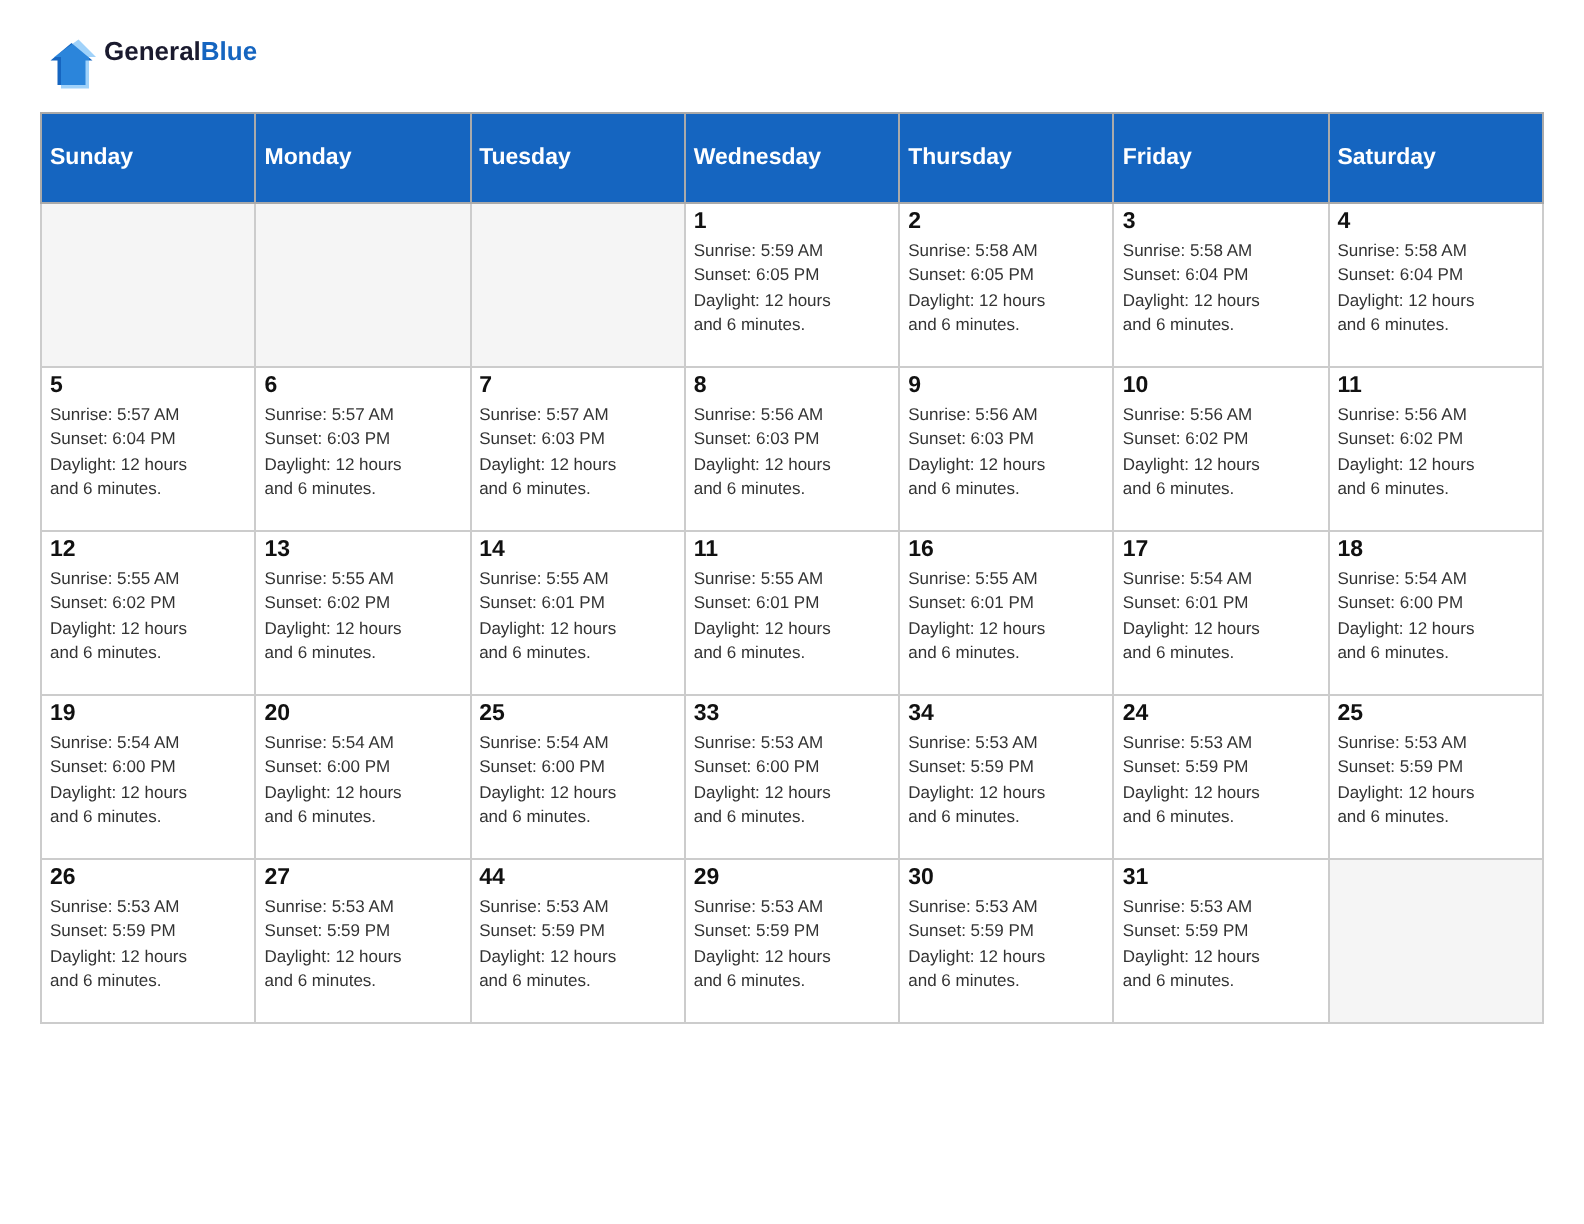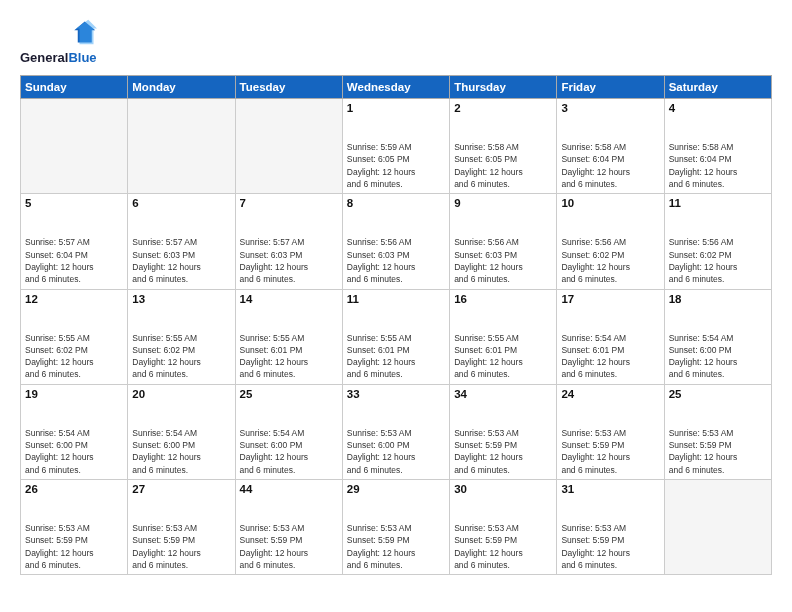--- a/index.html
+++ b/index.html
@@ -17,23 +17,22 @@
       background: #fff;
     }
     .header {
       display: flex;
       justify-content: space-between;
       align-items: flex-start;
       margin-bottom: 10px;
     }
     .logo {
       display: flex;
-      align-items: flex-end;
+      align-items: flex-start;
       gap: 4px;
-      flex-direction: column;
     }
     .logo-icon {
       width: 28px;
       height: 28px;
     }
     .title-block {
       text-align: right;
     }
     .month-title {
       font-size: 32px;
@@ -48,21 +47,21 @@
     .calendar {
       width: 100%;
       border-collapse: collapse;
       table-layout: fixed;
     }
     .calendar th {
       background: #1565c0;
       color: #fff;
       font-size: 11.5px;
       font-weight: bold;
-      padding: 5px 4px;
+      padding: 16px 4px;
       text-align: left;
       border: 1px solid #aaa;
     }
     .calendar td {
       vertical-align: top;
       border: 1px solid #ccc;
       padding: 3px 4px;
       font-size: 9px;
       color: #333;
       height: 82px;
@@ -75,21 +74,20 @@
       font-size: 11.5px;
       font-weight: bold;
       color: #111;
       display: block;
       margin-bottom: 2px;
     }
     .day-info {
       font-size: 8.5px;
       color: #333;
       line-height: 1.45;
-      margin-top: 27px;
     }
   </style>
 </head>
 <body>
 
 <div class="page">
   <div class="header">
     <div class="logo">
       <svg class="logo-icon" viewBox="0 0 32 32">
         <rect x="0" y="0" width="32" height="32" fill="none"></rect>

